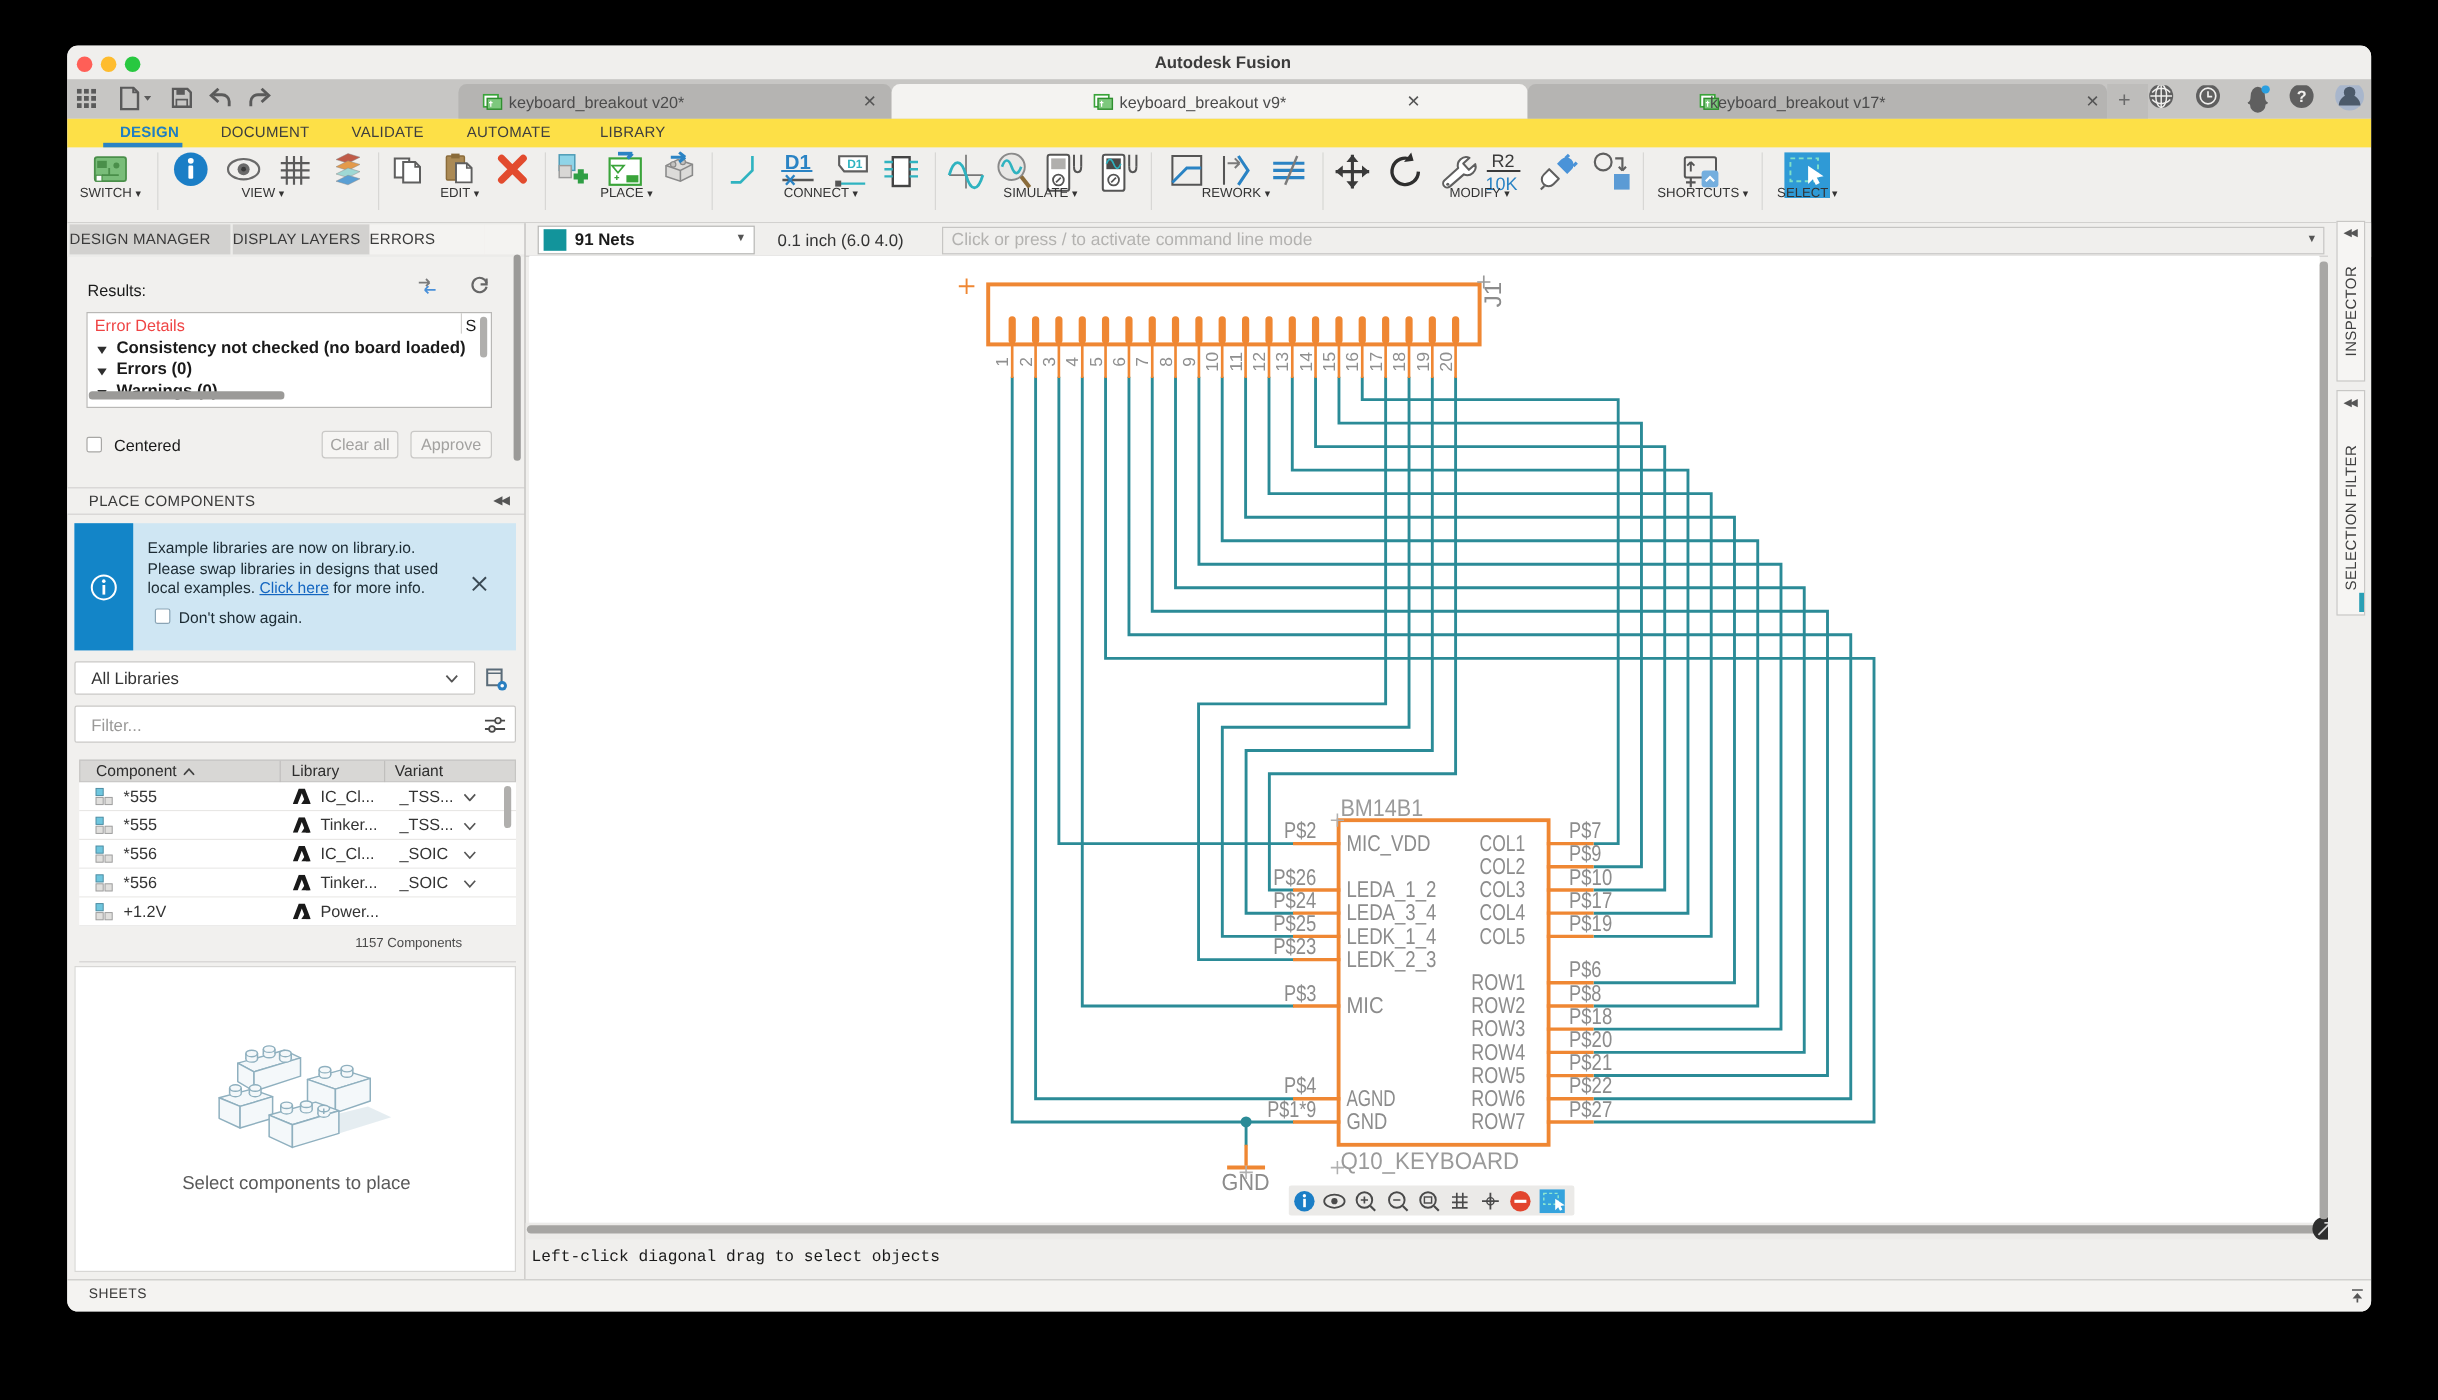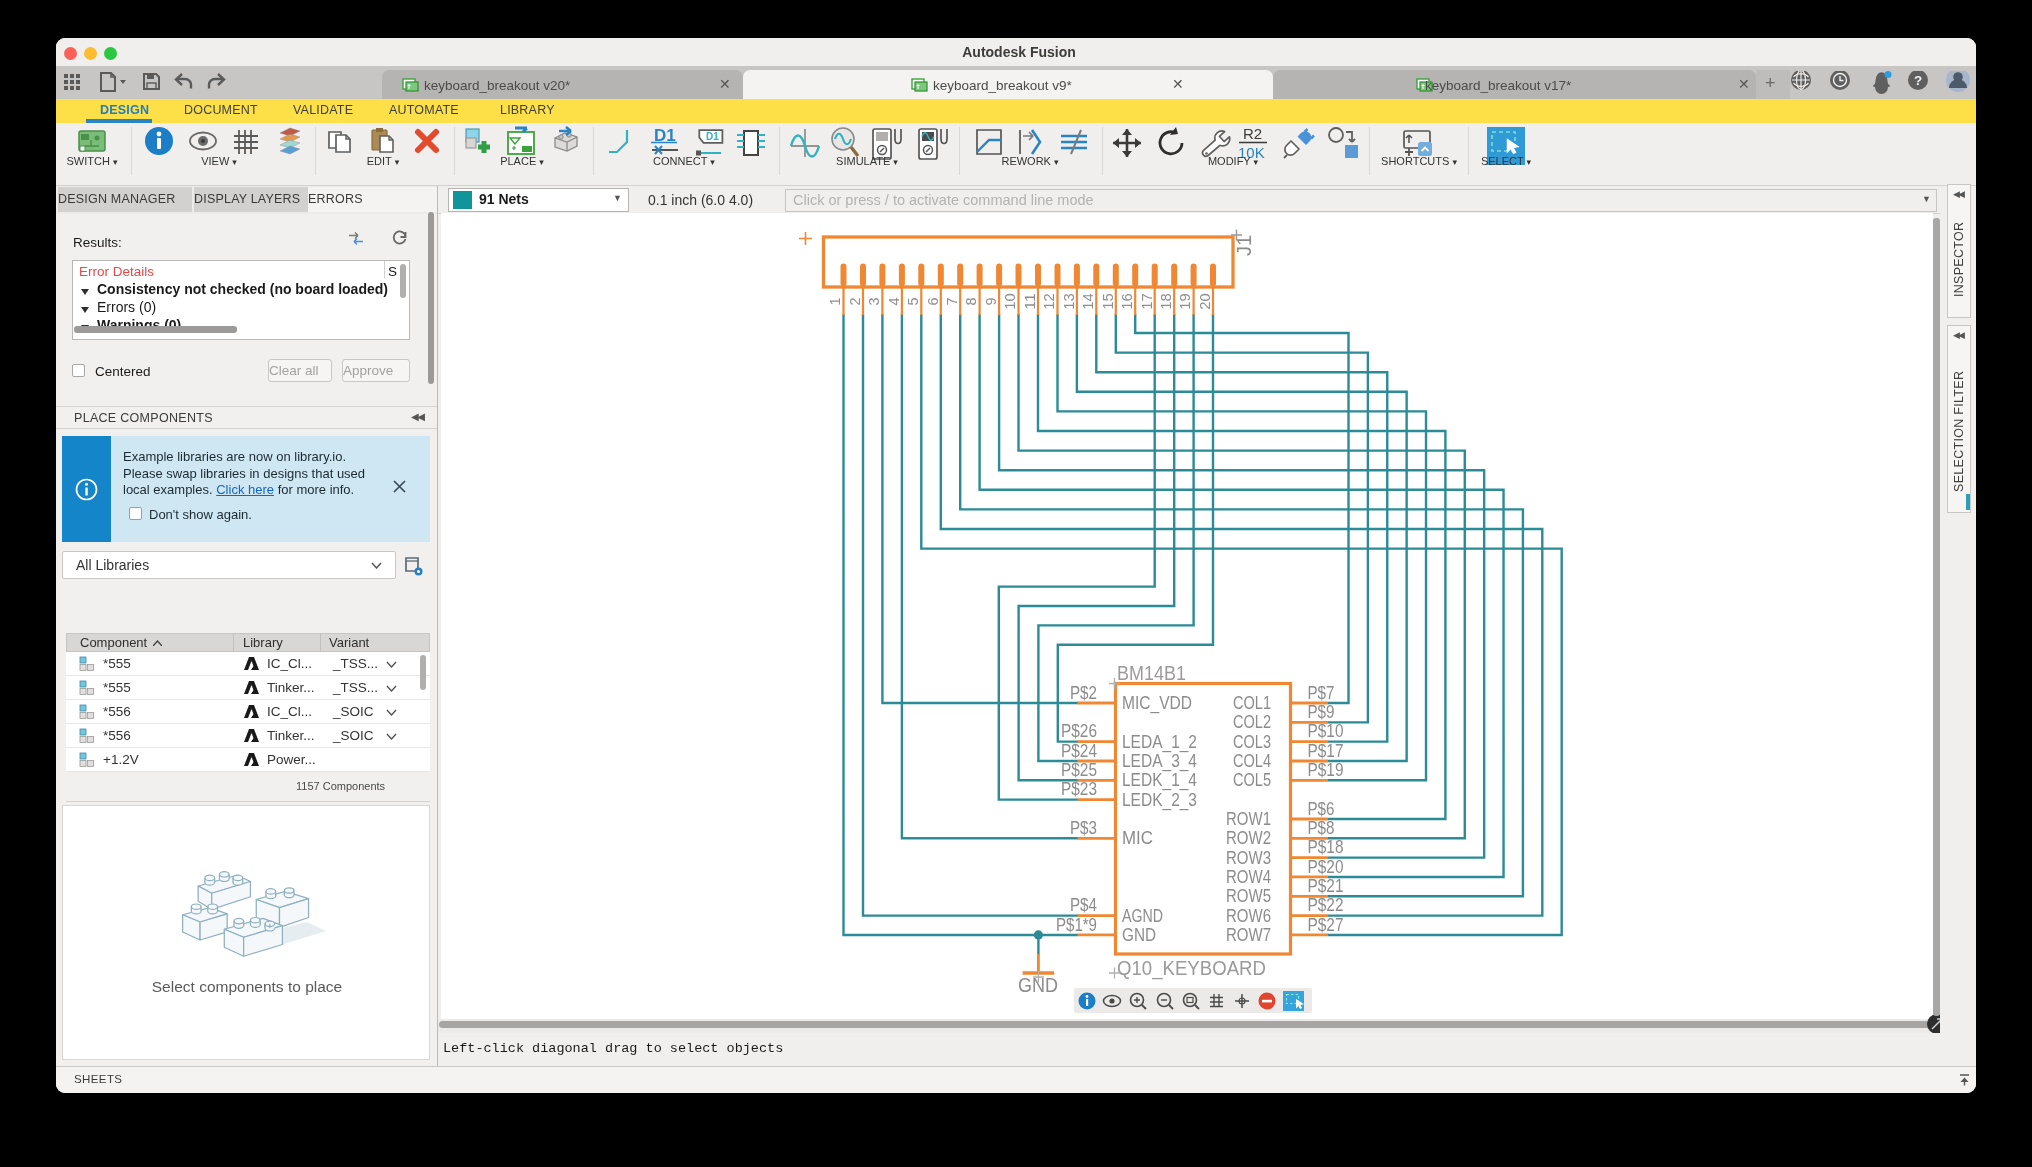--- a/index.html
+++ b/index.html
@@ -22,21 +22,21 @@
 .tgl{position:absolute;top:32px;font-size:11px;color:#333;white-space:nowrap;transform:translateX(-50%)}
 .tsep{position:absolute;top:4px;height:48px;width:1px;background:#d8d7d5}
 .ticon{position:absolute;top:3px}
 
 #row2{position:absolute;left:0;top:148px;width:100%;height:28px;background:#ecebe9}
 .ptab{position:absolute;top:1px;height:25px;background:#d2d1cf;font-size:12.5px;color:#3a3a3a;text-align:left;line-height:25px;letter-spacing:.2px}
 .ptab.active{background:#f4f3f1}
 
 #panel{position:absolute;left:0;top:176px;width:382px;height:852px;background:#f1f0ee}
 #paneldiv{position:absolute;left:381px;top:148px;width:1px;height:880px;background:#bbbab8}
-.btn{position:absolute;height:23px;background:#f6f5f3;border:1px solid #c9c8c6;border-radius:3px;font-size:13.5px;color:#a3a2a0;text-align:left;line-height:21px}
+.btn{position:absolute;height:23px;background:#f6f5f3;border:1px solid #c9c8c6;border-radius:3px;font-size:13.5px;color:#a3a2a0;text-align:center;line-height:21px}
 
 #canvas{position:absolute;left:385px;top:176px;width:1492px;height:805px;background:#fff}
 
 #sheets{position:absolute;left:0;top:1028px;width:100%;height:27px;background:#f4f3f1;border-top:1px solid #c9c8c6}
 
 .vtab{position:absolute;background:#f6f5f3;border:1px solid #c8c7c5;width:24px}
 .vtab .vt{position:absolute;left:4px;font-size:12.5px;color:#3f3f3f;white-space:nowrap;transform-origin:0 0;transform:rotate(-90deg);letter-spacing:.3px}
 .chev2{position:absolute;left:5px;top:4px;font-size:9px;color:#555;letter-spacing:-2px}
 </style></head>
 <body>
@@ -350,21 +350,21 @@
    <div class="abs" style="left:315px;top:2.5px;font-size:13.5px;color:#1a1a1a">S</div>
  </div>
 
 <svg class="abs" style="left:25px;top:74px" width="8" height="8" viewBox="0 0 8 8">
         <path d="M0 1 h8 l-4 6 z" fill="#2e2e2e"></path>
       </svg>
 <div class="abs" style="left:41px;top:67px;font-size:14px;font-weight:bold;color:#1a1a1a;white-space:nowrap">Consistency not checked (no board loaded)</div>
 <svg class="abs" style="left:25px;top:92px" width="8" height="8" viewBox="0 0 8 8">
         <path d="M0 1 h8 l-4 6 z" fill="#2e2e2e"></path>
       </svg>
-<div class="abs" style="left:41px;top:85px;font-size:14px;font-weight:normal;color:#1a1a1a">Errors (0)</div>
+<div class="abs" style="left:41px;top:85px;font-size:14px;font-weight:bold;color:#1a1a1a">Errors (0)</div>
 <svg class="abs" style="left:25px;top:110px" width="8" height="8" viewBox="0 0 8 8">
         <path d="M0 1 h8 l-4 6 z" fill="#2e2e2e"></path>
       </svg>
 <div class="abs" style="left:41px;top:103px;font-size:14px;font-weight:bold;color:#1a1a1a">Warnings (0)</div>
 <div class="abs" style="left:18px;top:112px;width:163px;height:7px;background:#9b9a98;border-radius:3px"></div>
 <div class="abs" style="left:344px;top:50px;width:6px;height:34px;background:#b0afad;border-radius:3px"></div>
 
  <div class="abs" style="left:16px;top:150px;width:13px;height:13px;background:#fff;border:1.5px solid #a8a7a5;border-radius:2px"></div>
  <div class="abs" style="left:39px;top:150px;font-size:13.5px;color:#1a1a1a">Centered</div>
  <div class="btn" style="left:212px;top:145px;width:64px">Clear all</div>
@@ -395,20 +395,28 @@
           <path d="M1 1 l4.5 5 l4.5 -5" fill="none" stroke="#555" stroke-width="1.5"></path>
         </svg>
  </div>
  <svg class="abs" style="left:347px;top:342px" width="22" height="21" viewBox="0 0 22 21">
         <path d="M3 2 h12 v13 h-12 z" fill="none" stroke="#5a6b78" stroke-width="1.7"></path>
         <path d="M3 5 h12" stroke="#5a6b78" stroke-width="1.3"></path>
         <circle cx="15.5" cy="15.5" r="4" fill="#2a7fc0"></circle>
         <circle cx="15.5" cy="15.5" r="1.5" fill="#fff"></circle>
       </svg>
 
+ <div class="abs" style="left:6px;top:374px;width:368px;height:31px;background:#fff;border:1px solid #c9c8c6;border-radius:2px">
+   <div class="abs" style="left:13px;top:7px;font-size:14px;color:#9a9998">Filter...</div>
+   <svg class="abs" style="left:341px;top:8px" width="17" height="14" viewBox="0 0 17 14">
+          <path d="M0 3.5 h17 M0 10.5 h17" stroke="#4a4a4a" stroke-width="1.6"></path>
+          <circle cx="11" cy="3.5" r="2.4" fill="#f1f0ee" stroke="#4a4a4a" stroke-width="1.4"></circle>
+          <circle cx="6" cy="10.5" r="2.4" fill="#f1f0ee" stroke="#4a4a4a" stroke-width="1.4"></circle>
+        </svg>
+ </div>
 
  <div class="abs" style="left:10px;top:419px;width:364px;height:19px;background:#d8d7d5;border:1px solid #c6c5c3">
    <div class="abs" style="left:13px;top:1px;font-size:13px;color:#2e2e2e">Component</div>
    <svg class="abs" style="left:86px;top:6px" width="9" height="6" viewBox="0 0 9 6">
           <path d="M0 6 l4.5 -5 l4.5 5" fill="none" stroke="#444" stroke-width="1.4"></path>
         </svg>
    <div class="abs" style="left:166px;top:0;width:1px;height:18px;background:#c0bfbd"></div>
    <div class="abs" style="left:176px;top:1px;font-size:13px;color:#2e2e2e">Library</div>
    <div class="abs" style="left:253px;top:0;width:1px;height:18px;background:#c0bfbd"></div>
    <div class="abs" style="left:262px;top:1px;font-size:13px;color:#2e2e2e">Variant</div>

